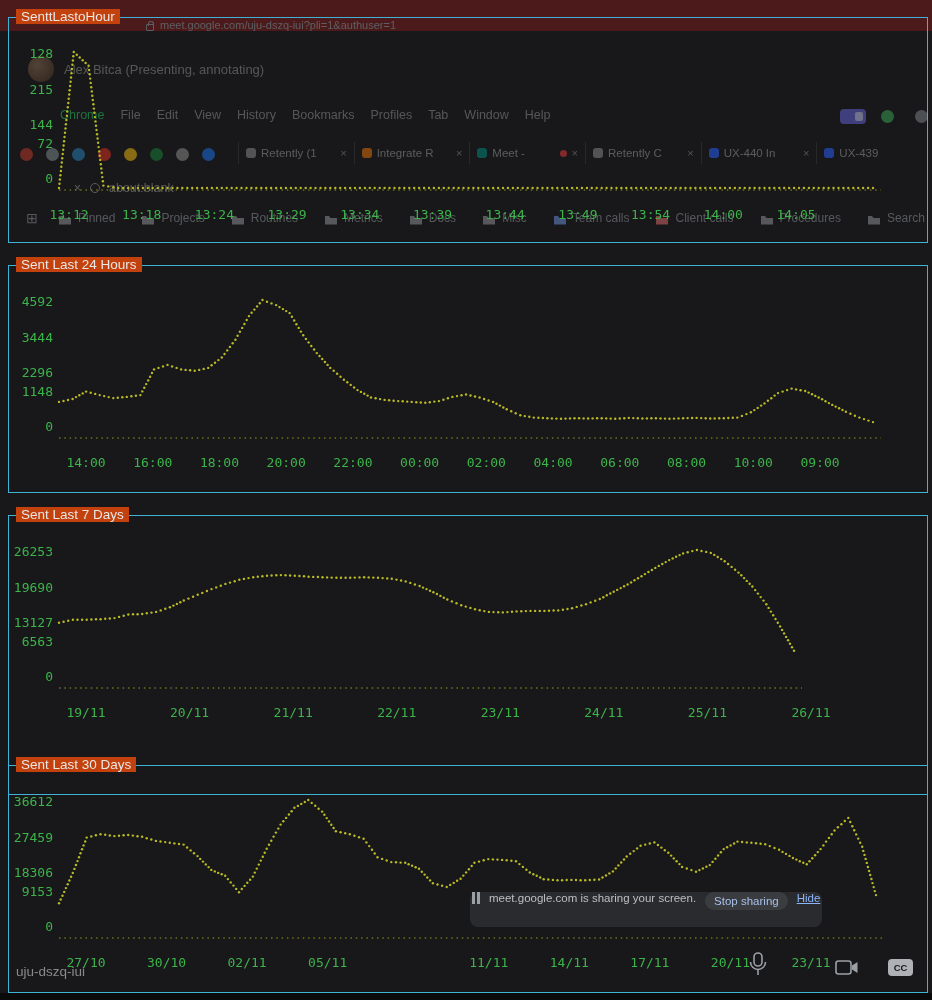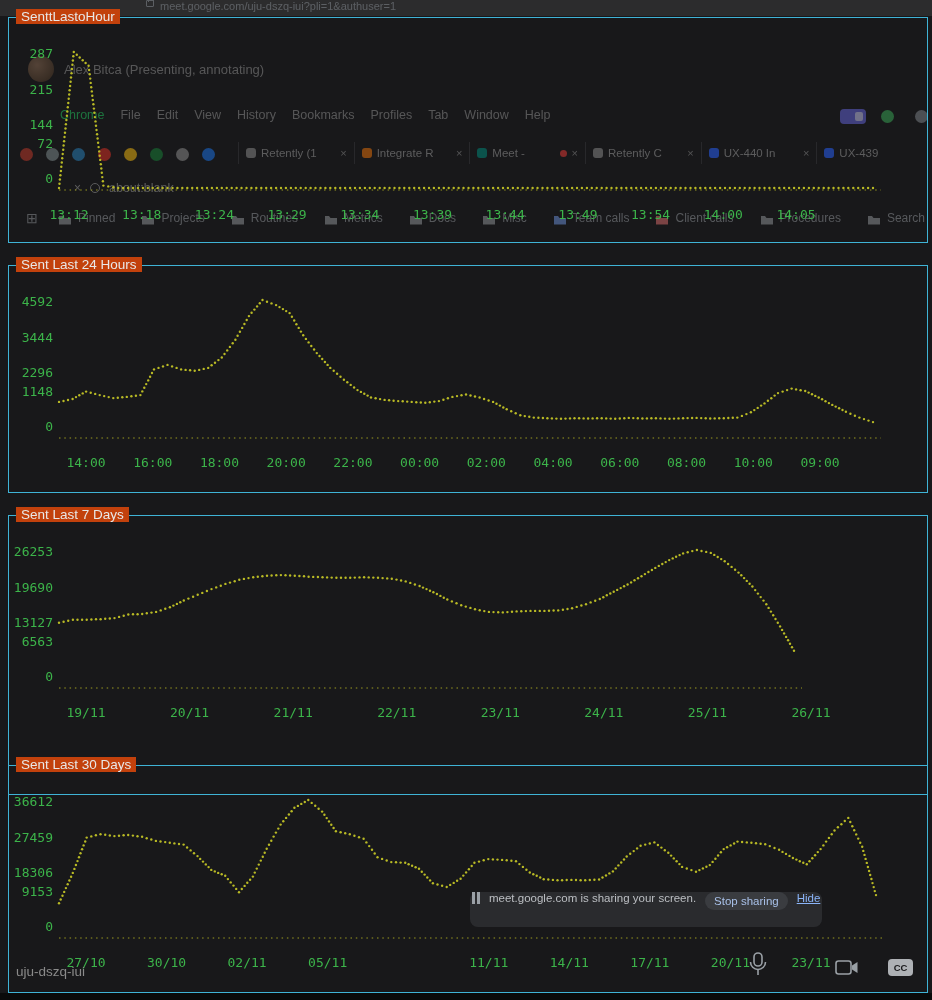--- a/index.html
+++ b/index.html
@@ -1,21 +1,21 @@
 <!DOCTYPE html>
 <html><head>
 <meta charset="utf-8">
 <style>
 *{margin:0;padding:0;box-sizing:border-box}
 body{background:#000;font-family:"Liberation Sans",sans-serif}
 #screen{position:relative;width:932px;height:1000px;background:#18181a;overflow:hidden}
 
 
 #chrome-layer{position:absolute;inset:0;opacity:.52;z-index:1}
-#urlbar{position:absolute;top:0;left:0;right:0;height:16px;background:#404040;display:flex;align-items:flex-start}
+#urlbar{position:absolute;top:0;left:0;right:0;height:31px;background:#7f1d1d;display:flex;align-items:flex-end}
 .lock{width:8px;height:7px;border:1px solid #9aa0a6;border-radius:1px;margin-left:146px;position:relative;flex:none}
 .lock:before{content:"";position:absolute;left:1px;top:-4px;width:4px;height:4px;border:1px solid #9aa0a6;border-bottom:none;border-radius:3px 3px 0 0}
 #url-text{color:#9aa0a6;font-size:11px;margin-left:6px;white-space:nowrap}
 #presenter{position:absolute;top:56px;left:28px;display:flex;align-items:center;gap:10px}
 .avatar{width:26px;height:26px;border-radius:50%;background:radial-gradient(circle at 35% 35%,#8a6a52,#42301f)}
 #presenter-name{color:#8f8f8f;font-size:13px}
 #menubar{position:absolute;top:108px;left:0;right:0;height:18px}
 #menu-items{position:absolute;left:60px;top:0;display:flex;gap:16px}
 .mitem{color:#8f8f8f;font-size:12.5px;white-space:nowrap}
 .mitem:first-child{color:#22c55e}
@@ -207,21 +207,21 @@
             </svg>
             <span class="bmlabel">Search</span>
           </span>
         </div>
     </div>
   </div>
 
   <div class="panel" style="top: 17px; height: 226px;">
     <span class="panel-title">SenttLastoHour</span>
     <div>
-        <span class="ytick" style="top: 28px;">287</span>
+        <span class="ytick" style="top: 28px;">128</span>
         <span class="ytick" style="top: 64px;">215</span>
         <span class="ytick" style="top: 99px;">144</span>
         <span class="ytick" style="top: 118px;">72</span>
         <span class="ytick" style="top: 153px;">0</span>
       </div>
     <div>
         <span class="xtick" style="left: 60px;">13:12</span>
         <span class="xtick" style="left: 132.7px;">13:18</span>
         <span class="xtick" style="left: 205.4px;">13:24</span>
         <span class="xtick" style="left: 278.1px;">13:29</span>

